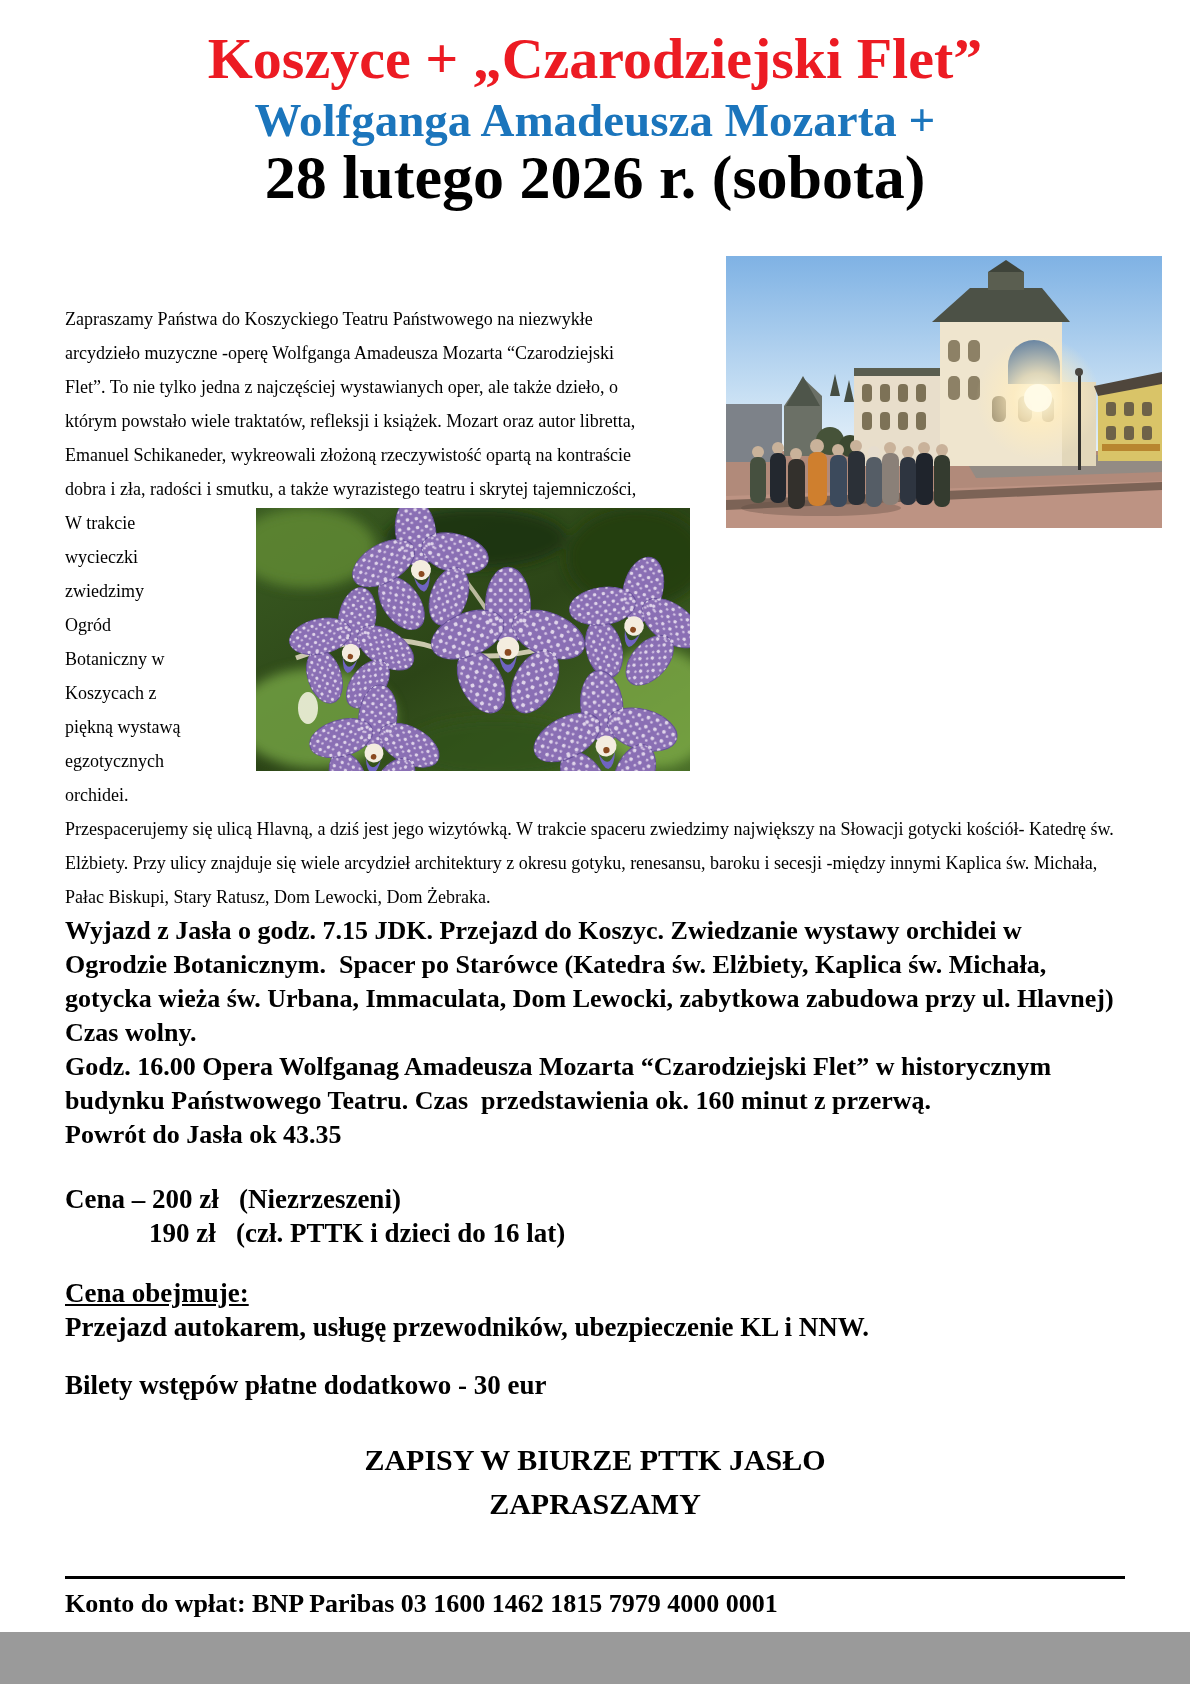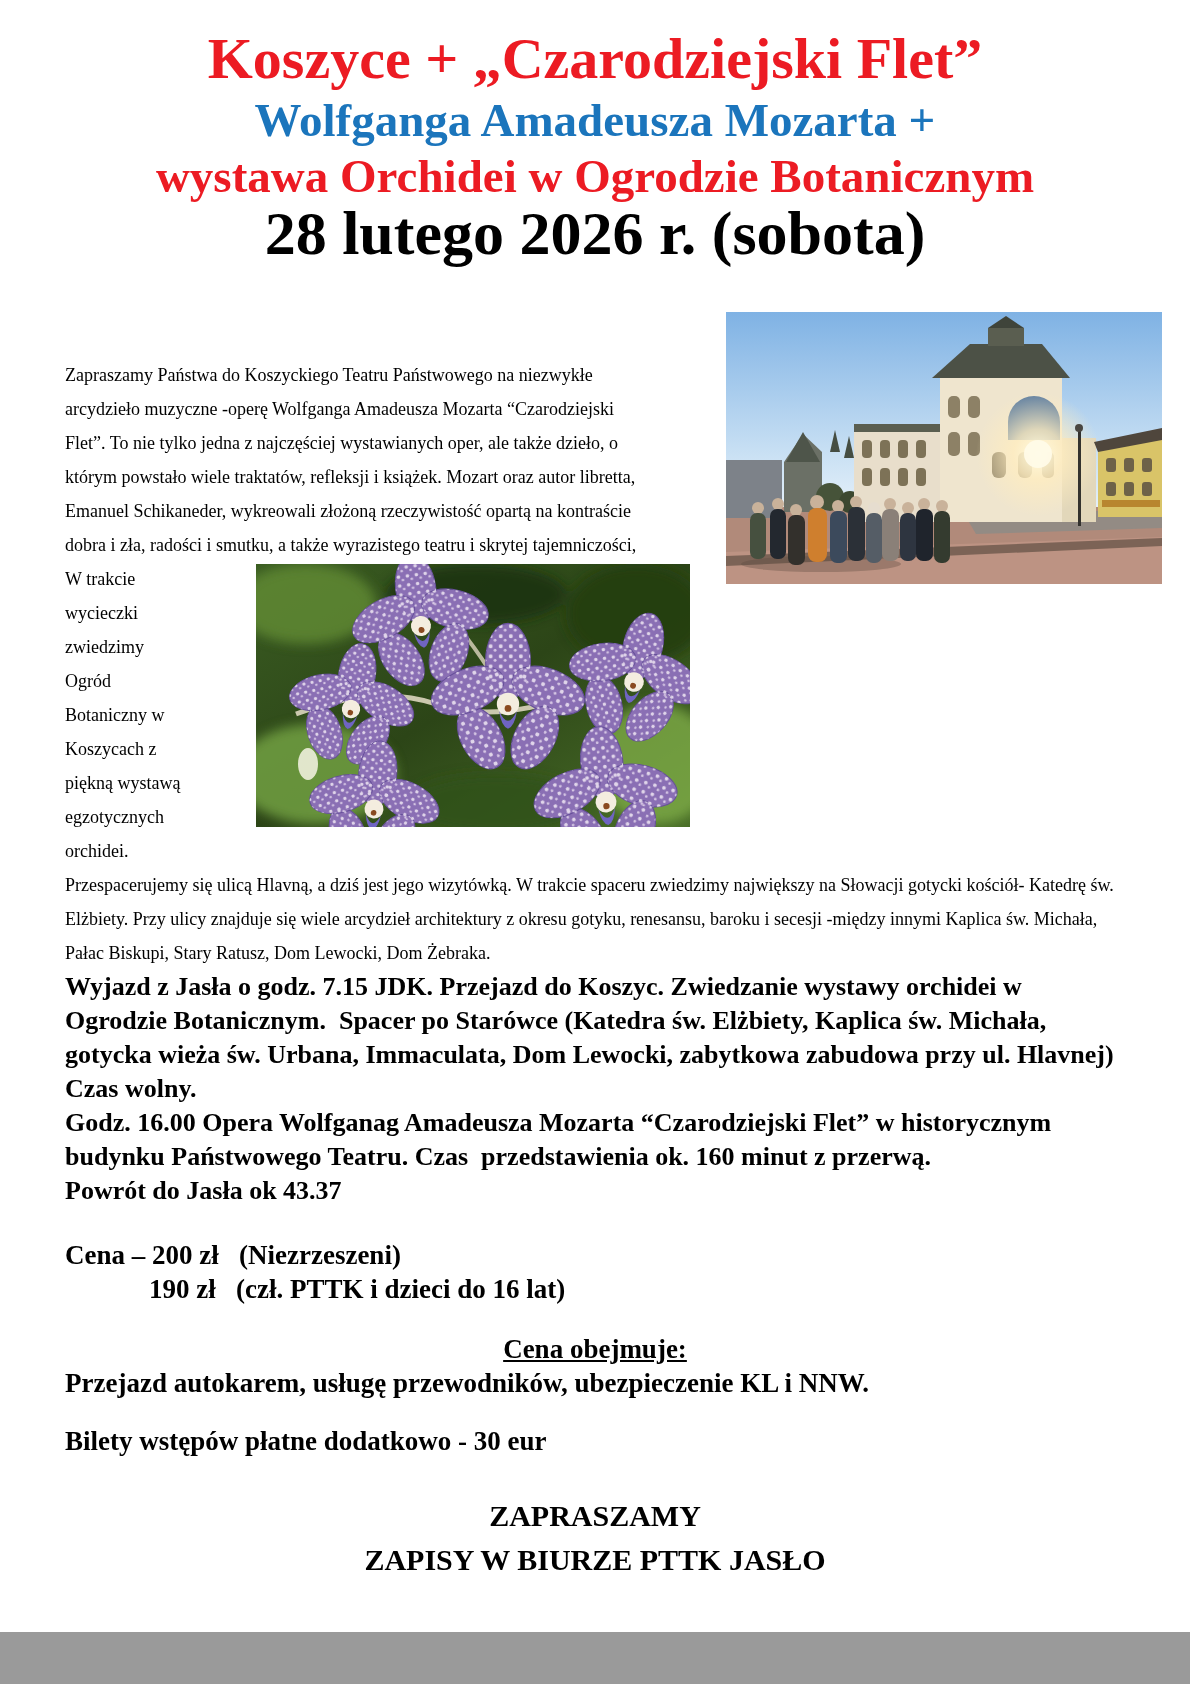--- a/index.html
+++ b/index.html
@@ -36,41 +36,40 @@
 
   
   .schedule{font-size:26px;line-height:34px;font-weight:bold;}
   .sched-line{white-space:pre-wrap;}
 
   
   .pricing{font-size:27px;line-height:34px;font-weight:bold;}
   .price-block{margin-top:30px;}
   .price-line{white-space:pre-wrap;font-family:Liberation Serif, serif;}
   .price-line.indent{padding-left:84px;}
-  .includes-heading{margin-top:26px;text-decoration:underline;text-align:center;}
+  .includes-heading{margin-top:26px;text-decoration:underline;}
   .includes-text{margin-top:0;}
   .tickets-note{margin-top:24px;}
 
   
   .signup{margin-top:36px;text-align:center;font-weight:bold;font-size:30px;line-height:44px;}
 
   
   .foot-rule{margin-top:50px;border:0;border-top:3px solid #000;height:0;}
   .account{margin-top:5px;font-weight:bold;font-size:26px;line-height:34px;}
 </style>
 </head>
 <body>
 
 <div class="page">
   <div class="inner">
 
     <header>
       <h1 class="t1">Koszyce + „Czarodziejski Flet”</h1>
       <h2 class="t2">Wolfganga Amadeusza Mozarta +</h2>
-      <h2 class="t3">wystawa Orchidei w Ogrodzie Botanicznym</h2>
       <h2 class="tdate">28 lutego 2026 r. (sobota)</h2>
     </header>
 
     <section class="flow">
 
       <div class="photo theater">
         <svg viewBox="0 0 436 272" preserveAspectRatio="none" aria-hidden="true">
           <defs>
             <linearGradient id="sky" x1="0" y1="0" x2="0" y2="1">
               <stop offset="0" stop-color="#7fb2e4"></stop>
@@ -247,36 +246,36 @@
           <use href="#flower" transform="translate(118,245) rotate(6) scale(0.95)"></use>
         </svg>
       </div>
 
       <div class="para">W trakcie wycieczki zwiedzimy Ogród Botaniczny w Koszycach z piękną wystawą egzotycznych orchidei. Przespacerujemy się ulicą Hlavną, a dziś jest jego wizytówką. W trakcie spaceru zwiedzimy największy na Słowacji gotycki kościół- Katedrę św. Elżbiety. Przy ulicy znajduje się wiele arcydzieł architektury z okresu gotyku, renesansu, baroku i secesji -między innymi Kaplica św. Michała, Pałac Biskupi, Stary Ratusz, Dom Lewocki, Dom Żebraka.</div>
     </section>
 
     <section class="schedule">
       <div class="sched-line">Wyjazd z Jasła o godz. 7.15 JDK. Przejazd do Koszyc. Zwiedzanie wystawy orchidei w Ogrodzie Botanicznym.  Spacer po Starówce (Katedra św. Elżbiety, Kaplica św. Michała, gotycka wieża św. Urbana, Immaculata, Dom Lewocki, zabytkowa zabudowa przy ul. Hlavnej)  Czas wolny.</div>
       <div class="sched-line">Godz. 16.00 Opera Wolfganag Amadeusza Mozarta “Czarodziejski Flet” w historycznym budynku Państwowego Teatru. Czas  przedstawienia ok. 160 minut z przerwą.</div>
-      <div class="sched-line">Powrót do Jasła ok 43.37</div>
+      <div class="sched-line">Powrót do Jasła ok 43.35</div>
     </section>
 
     <section class="pricing">
       <div class="price-block">
         <div class="price-line">Cena – 200 zł   (Niezrzeszeni)</div>
         <div class="price-line indent">190 zł   (czł. PTTK i dzieci do 16 lat)</div>
       </div>
       <div class="includes-heading">Cena obejmuje:</div>
       <div class="includes-text">Przejazd autokarem, usługę przewodników, ubezpieczenie KL i NNW.</div>
       <div class="tickets-note">Bilety wstępów płatne dodatkowo - 30 eur</div>
     </section>
 
     <section class="signup">
+      <div>ZAPISY W BIURZE PTTK JASŁO</div>
       <div>ZAPRASZAMY</div>
-      <div>ZAPISY W BIURZE PTTK JASŁO</div>
     </section>
 
     <footer>
       <hr class="foot-rule">
       <div class="account">Konto do wpłat: BNP Paribas 03 1600 1462 1815 7979 4000 0001</div>
     </footer>
 
   </div>
 </div>
 

